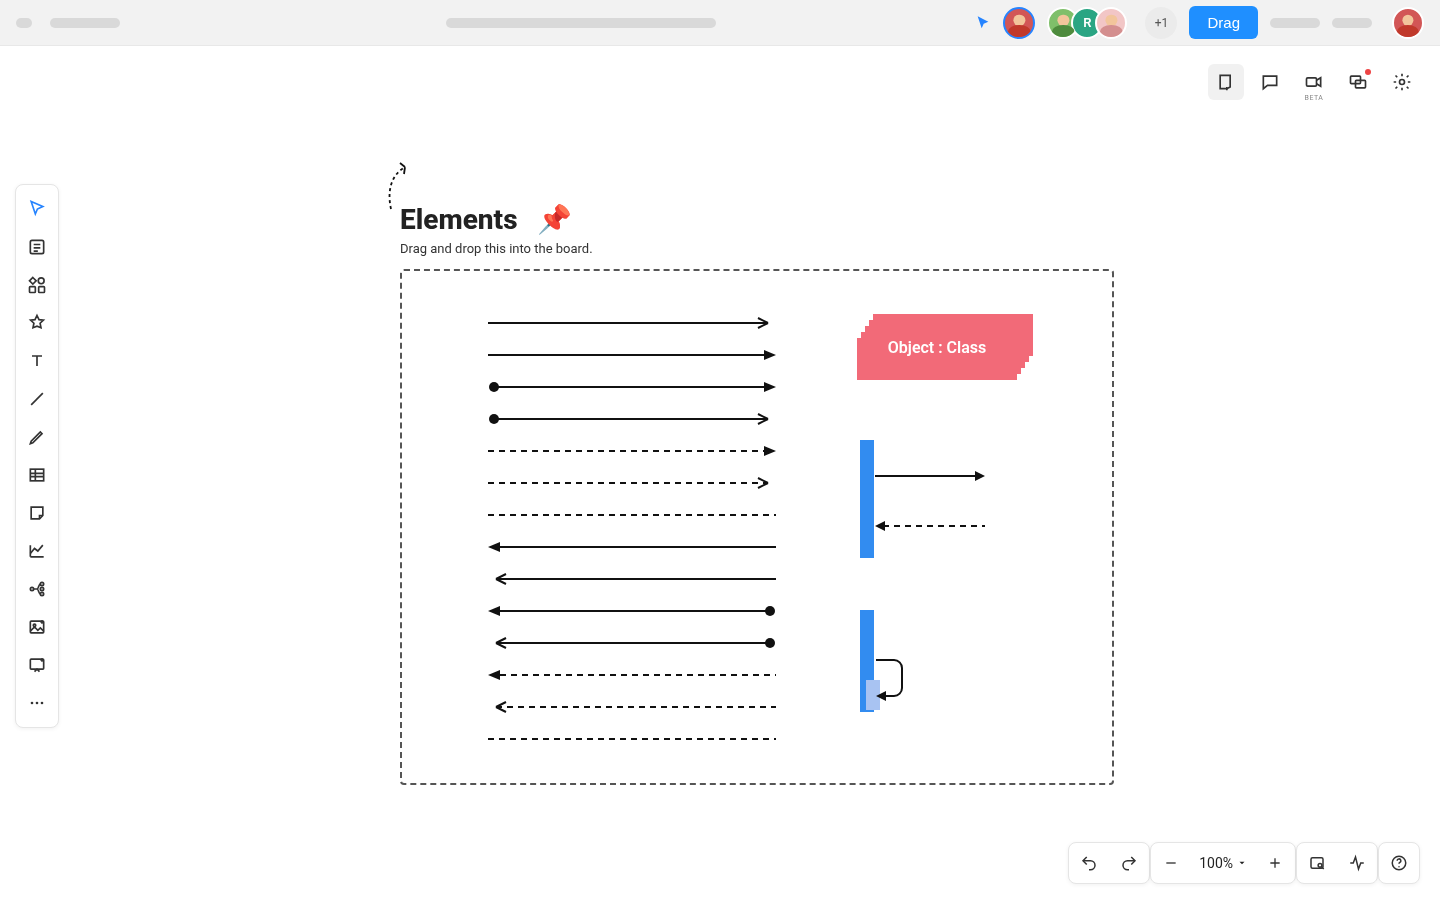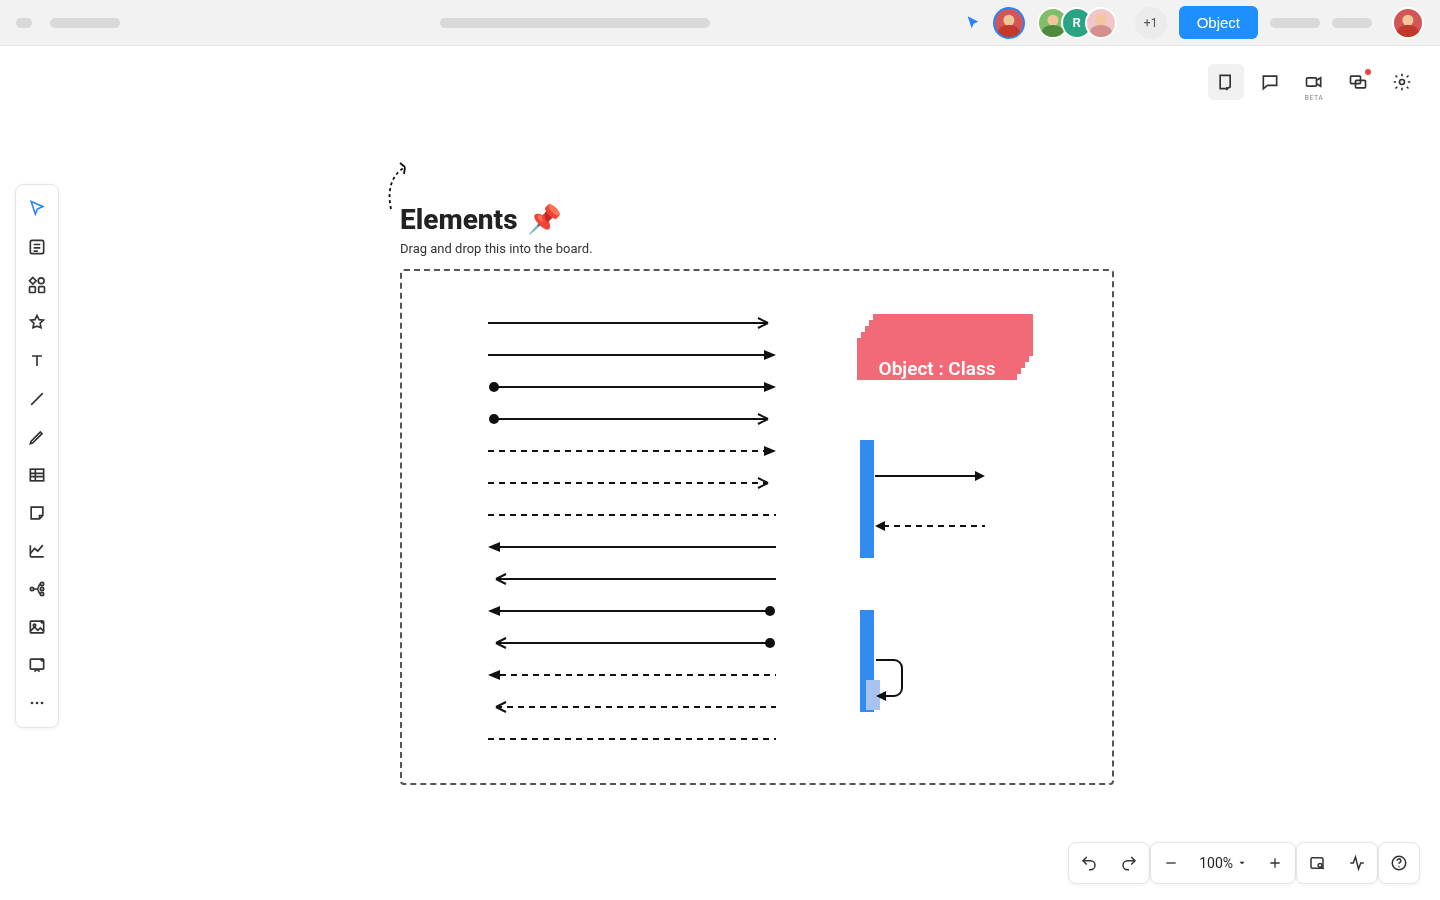--- a/index.html
+++ b/index.html
@@ -34,31 +34,31 @@
 
 
 .bbar{position:absolute;bottom:16px;right:20px;display:flex;gap:0}
 .bgrp{background:#fff;border:1px solid #e5e5e5;border-radius:8px;box-shadow:0 1px 4px rgba(0,0,0,.06);display:flex;align-items:center}
 .bbtn{width:40px;height:40px;display:flex;align-items:center;justify-content:center;color:#333;cursor:pointer}
 .zoom{padding:0 8px;font-size:14px;display:flex;align-items:center;gap:4px}
 
 
 .canvas{position:absolute;left:60px;top:46px;right:0;bottom:0}
 .arrow-lead{position:absolute;left:325px;top:115px}
-.title{position:absolute;left:340px;top:157px;font-size:28px;font-weight:800;display:flex;align-items:center;gap:10px}
+.title{position:absolute;left:340px;top:157px;font-size:28px;font-weight:800;display:flex;align-items:center;gap:20px}
 .subtitle{position:absolute;left:340px;top:195px;font-size:13px;color:#333}
 .box{position:absolute;left:340px;top:223px;width:714px;height:516px;border:2px dashed #555;border-radius:4px}
 
 
 .rows{position:absolute;left:428px;top:270px;width:288px}
 svg.row{display:block;margin-bottom:18px}
 
 
 .ocwrap{position:absolute;left:795px;top:268px;width:180px;height:70px}
-.oc{position:absolute;width:160px;height:42px;background:#f26a78;color:#fff;display:flex;align-items:flex-end;justify-content:center;font-size:19px;font-weight:600}
+.oc{position:absolute;width:160px;height:42px;background:#f26a78;color:#fff;display:flex;align-items:flex-start;justify-content:center;font-size:16px;font-weight:600}
 
 
 .life1{position:absolute;left:800px;top:394px;width:14px;height:118px;background:#328cf0}
 .life1-arrows{position:absolute;left:815px;top:420px}
 
 .life2{position:absolute;left:800px;top:564px;width:14px;height:102px;background:#328cf0}
 .life2-act{position:absolute;left:806px;top:634px;width:14px;height:30px;background:#a8c3f2}
 
 
 .face{width:100%;height:100%;border-radius:50%;position:relative;overflow:hidden}
@@ -97,21 +97,21 @@
         </div>
       <div class="avatar" style="background:#2aa583">R</div>
       <div class="avatar" style="background:#f2c6c6">
           <div class="face">
             <div class="head"></div>
             <div class="body" style="background:#d48f8f"></div>
           </div>
         </div>
     </div>
     <div class="plus-av">+1</div>
-    <button class="share-btn">Object</button>
+    <button class="share-btn">Drag</button>
     <div class="ph" style="width:50px"></div>
     <div class="ph" style="width:40px"></div>
     <div class="avatar" style="background:#d25656;margin-left:8px">
       <div class="face">
           <div class="head"></div>
           <div class="body" style="background:#c0392b"></div>
         </div>
     </div>
   </div>
 </div>

